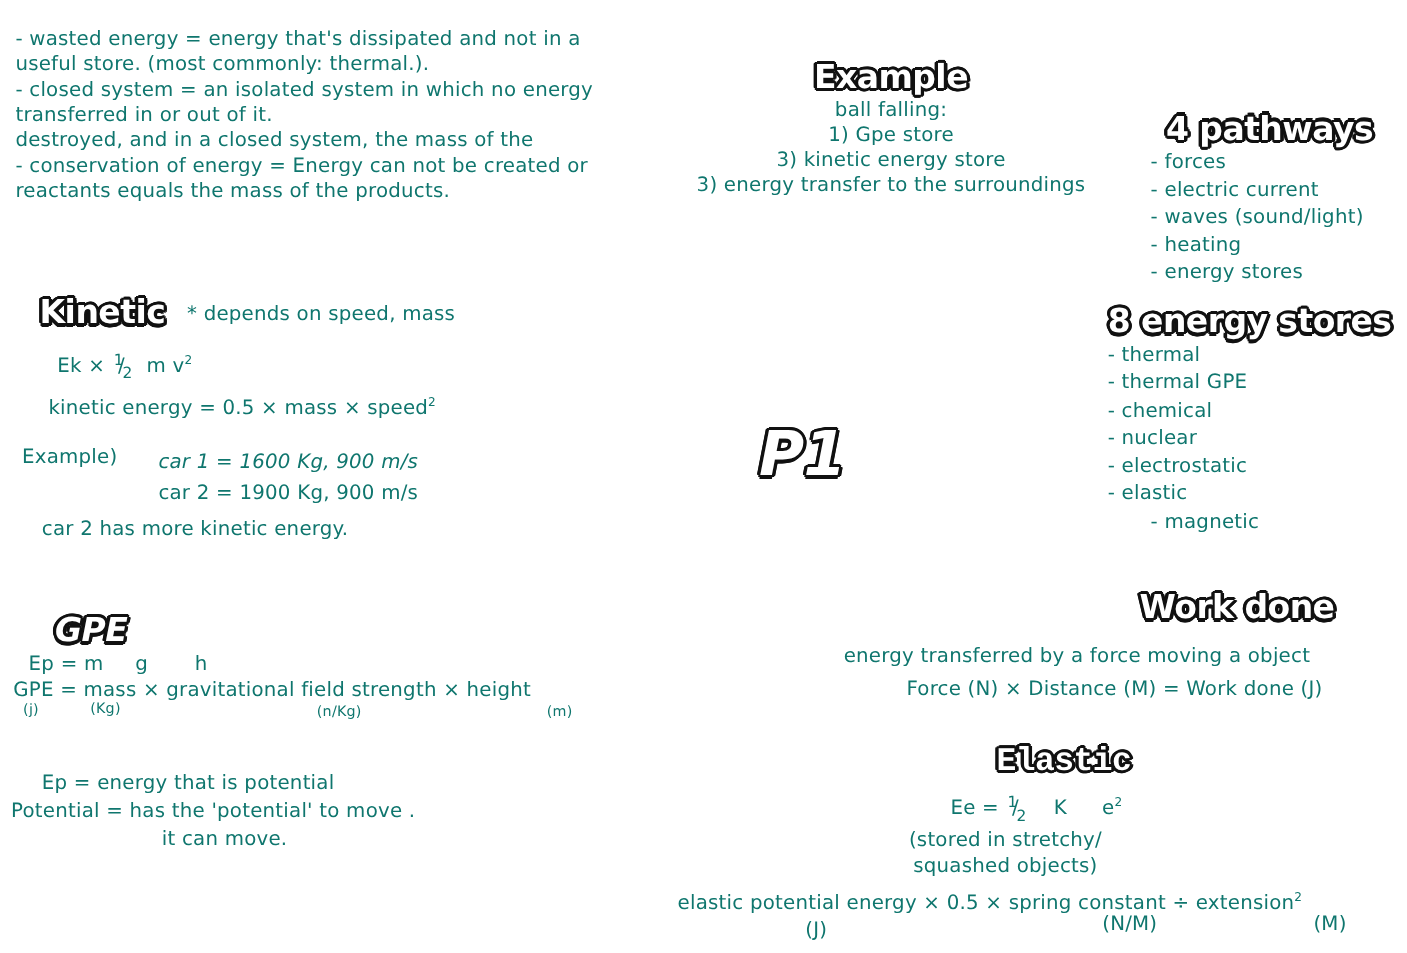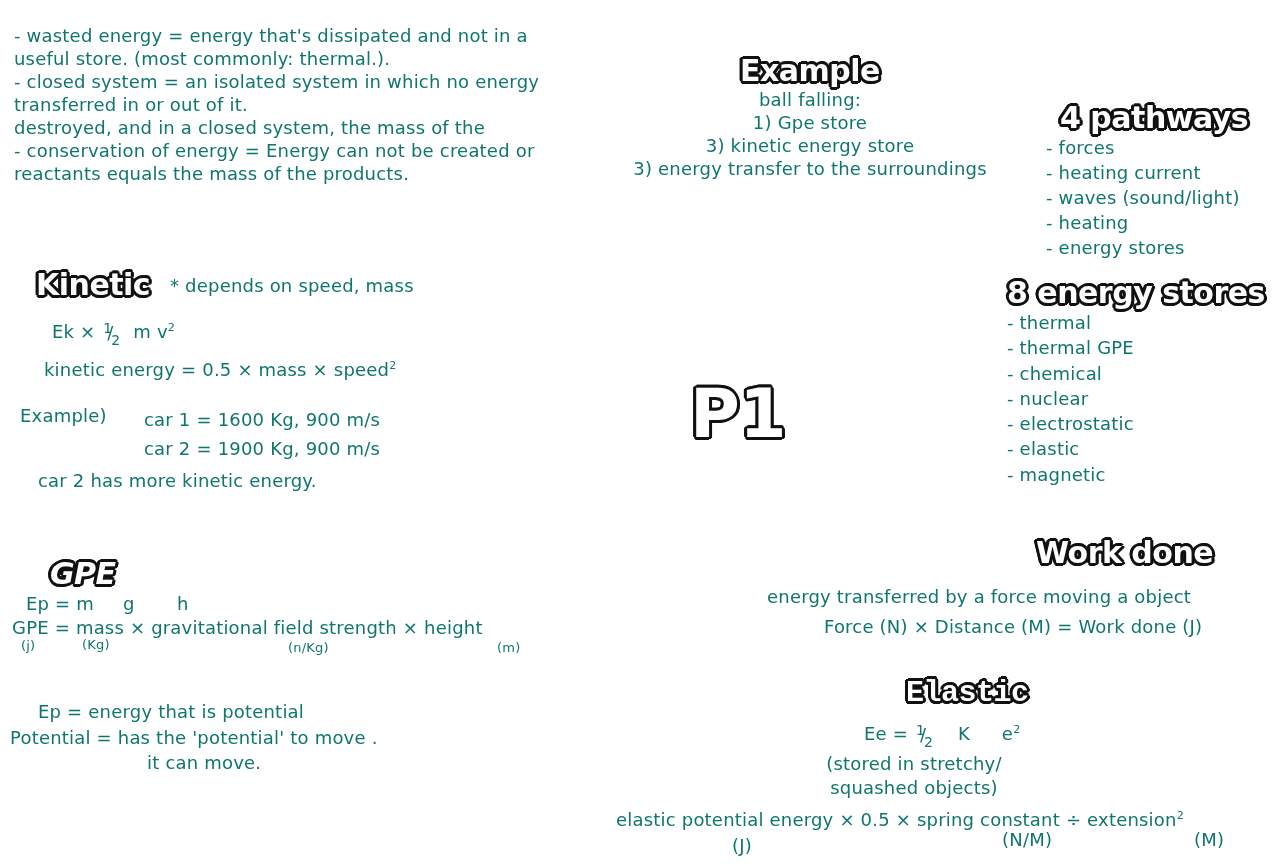--- a/index.html
+++ b/index.html
@@ -9,21 +9,21 @@
   .txt { font-size: 18px; line-height: 23px; letter-spacing: 0.2px; white-space: nowrap; color:#0f766e; }
   .small { font-size: 13px; line-height: 16px; }
   .bubble { font-family: "DejaVu Sans", sans-serif; font-weight: 900; color: #ffffff;
             -webkit-text-stroke: 0; letter-spacing: -0.5px;
             text-shadow:
               -2px -2px 0 #111, 2px -2px 0 #111, -2px 2px 0 #111, 2px 2px 0 #111,
               0 -3px 0 #111, 0 3px 0 #111, -3px 0 0 #111, 3px 0 0 #111,
               -3px -1px 0 #111, 3px 1px 0 #111, -1px 3px 0 #111, 1px -3px 0 #111;
             white-space: nowrap; }
   .h-md { font-size: 30px; line-height: 34px; }
-  .h-lg { font-size: 68px; line-height: 60px; }
+  .h-lg { font-size: 56px; line-height: 60px; font-style: italic; }
   .center { text-align: center; }
   .frac { display:inline-block; position:relative; width:20px; height:20px; vertical-align:middle; }
   .frac .n { position:absolute; left:2px; top:-6px; font-size:14px; }
   .frac .s { position:absolute; left:6px; top:-2px; font-size:18px; }
   .frac .d { position:absolute; left:10px; top:6px; font-size:14px; }
   sup { font-size: 11px; }
   ul.plain { list-style:none; margin:0; padding:0; }
 </style>
 </head>
 <body>
@@ -43,21 +43,21 @@
   <div class="txt">ball falling:</div>
   <div class="txt">1) Gpe store</div>
   <div class="txt">3) kinetic energy store</div>
   <div class="txt">3) energy transfer to the surroundings</div>
 </div>
 
 <div class="abs" style="left:1046px; top:80px;margin-top:21px;">
   <div class="bubble h-md" style="margin-left:14px;">4 pathways</div>
   <ul class="plain" style="margin-top:0;">
     <li class="txt" style="line-height:25px;">- forces</li>
-    <li class="txt" style="line-height:25px;">- heating current</li>
+    <li class="txt" style="line-height:25px;">- electric current</li>
     <li class="txt" style="line-height:25px;">- waves (sound/light)</li>
     <li class="txt" style="line-height:25px;">- heating</li>
     <li class="txt" style="line-height:25px;">- energy stores</li>
   </ul>
 </div>
 
 <div class="abs" style="left:0; top:266px; width:480px; height:240px;">
   <div class="abs bubble h-md" style="left:36px; top:2px;">Kinetic</div>
   <div class="abs txt" style="left:170px; top:8px;">* depends on speed, mass</div>
 
@@ -69,37 +69,37 @@
       <span class="d">2</span>
     </span>
     <span style="margin-left:6px;">m  v</span><sup>2</sup>
   </div>
 
   <div class="abs txt" style="left:44px; top:88px;">
     <span>kinetic energy = 0.5 × mass × speed</span><sup>2</sup>
   </div>
 
   <div class="abs txt" style="left:20px; top:138px;">Example)</div>
-  <div class="abs txt" style="left:144px; top:142px;">car 1 = 1600 Kg, 900 m/s</div>
+  <div class="abs txt" style="left:144px; top:142px;font-style:italic;">car 1 = 1600 Kg, 900 m/s</div>
   <div class="abs txt" style="left:144px; top:171px;">car 2 = 1900 Kg, 900 m/s</div>
   <div class="abs txt" style="left:38px; top:203px;">car 2 has more kinetic energy.</div>
 </div>
 
 <div class="abs bubble h-lg" style="left:690px; top:384px;">P1</div>
 
 <div class="abs" style="left:1007px; top:276px;">
   <div class="bubble h-md">8 energy stores</div>
   <ul class="plain">
     <li class="txt" style="line-height:25.3px;">- thermal</li>
     <li class="txt" style="line-height:25.3px;">- thermal GPE</li>
     <li class="txt" style="line-height:25.3px;">- chemical</li>
     <li class="txt" style="line-height:25.3px;">- nuclear</li>
     <li class="txt" style="line-height:25.3px;">- electrostatic</li>
     <li class="txt" style="line-height:25.3px;">- elastic</li>
-    <li class="txt" style="line-height:25.3px;">- magnetic</li>
+    <li class="txt" style="line-height:25.3px;margin-left:39px;">- magnetic</li>
   </ul>
 </div>
 
 <div class="abs" style="left:0; top:555px; width:580px; height:230px;">
   <div class="abs bubble h-md" style="left:50px; top:2px;font-style:italic;">GPE</div>
   <div class="abs txt" style="left:26px; top:37px;">Ep = m</div>
   <div class="abs txt" style="left:123px; top:37px;">g</div>
   <div class="abs txt" style="left:177px; top:37px;">h</div>
   <div class="abs txt" style="left:12px; top:61px;">GPE = mass × gravitational field strength × height</div>
   <div class="abs txt small" style="left:21px; top:83px;">(j)</div>

